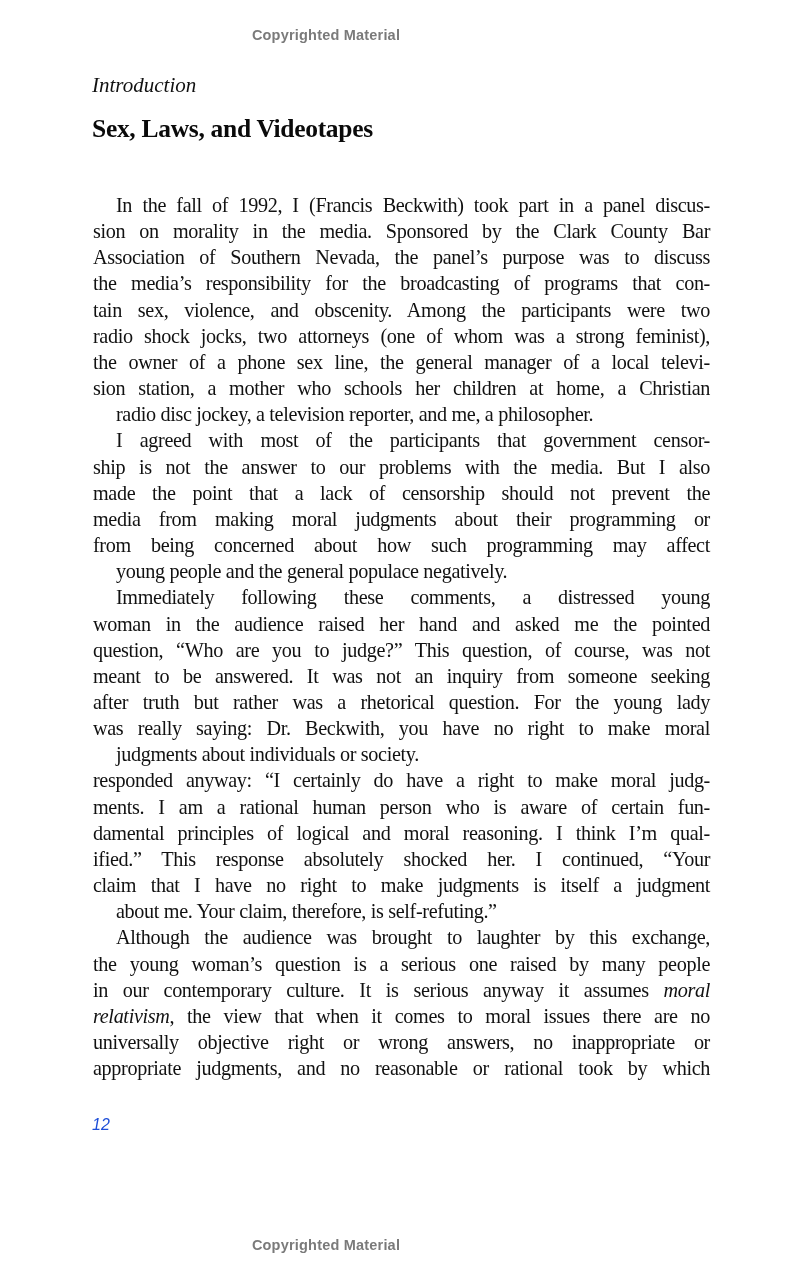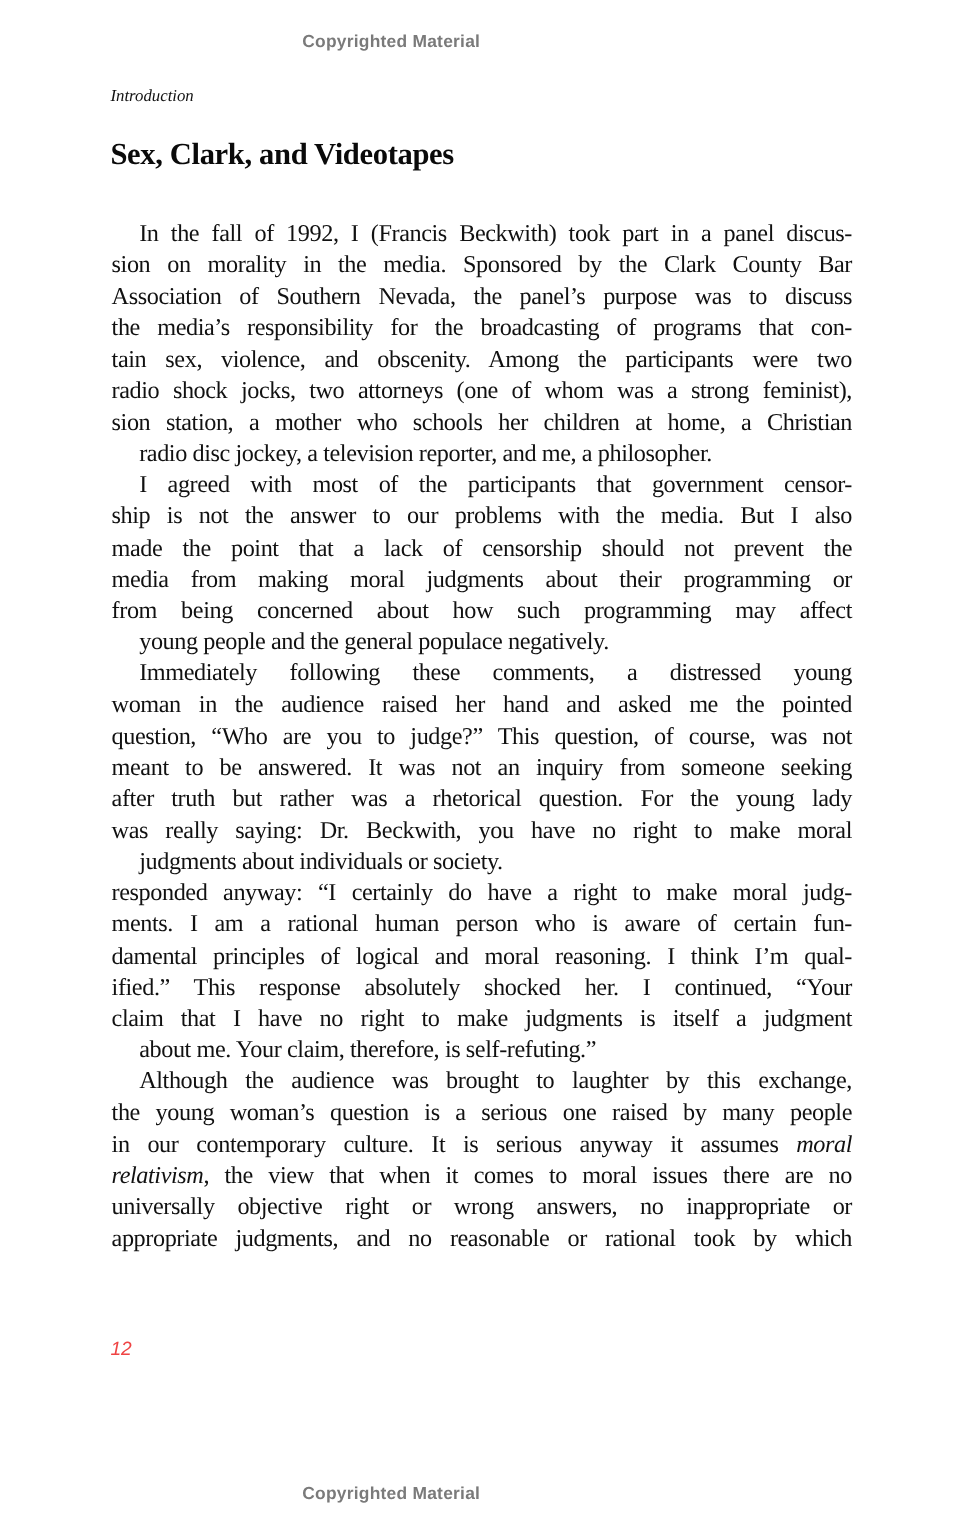--- a/index.html
+++ b/index.html
@@ -7,60 +7,61 @@
   .watermark {
     position: absolute; left: 0; width: 652px; text-align: center;
     font-family: "Liberation Sans", sans-serif; font-weight: bold;
     font-size: 14.5px; color: #7a7a7a; letter-spacing: 0.2px;
   }
   .wm-top { top: 27px; }
   .wm-bottom { top: 1237px; }
   .running-head {
     position: absolute; left: 92px; top: 73px;
     font-family: "Liberation Serif", serif; font-style: italic;
-    font-size: 14px; color: #111;
+    font-size: 21px; color: #111;
   }
   .chapter-title {
     position: absolute; left: 92px; top: 114px; margin: 0;
     font-family: "Liberation Serif", serif; font-weight: bold;
     font-size: 25.5px; color: #0a0a0a; letter-spacing: -0.3px;
   }
   .body-text {
-    position: absolute; left: 93px; top: 182px; width: 617px;
+    position: absolute; left: 93px; top: 192px; width: 617px;
     font-family: "Liberation Serif", serif; font-size: 20.2px;
     line-height: 26.15px; color: #111; text-align: justify;
     letter-spacing: -0.35px;
   }
   .body-text .line { display: block; text-align: justify; text-align-last: justify; white-space: nowrap; }
   .body-text .line.last { text-align-last: left; margin-left: 23px; }
   .body-text .line.first { padding-left: 23px; }
   .page-number {
     position: absolute; left: 92px; top: 1116px;
     font-family: "Liberation Sans", sans-serif; font-style: italic;
-    font-size: 16px; color: #ef4444;
+    font-size: 16px; color: #1d4ed8;
   }
   em { font-style: italic; }
 </style>
 </head>
 <body>
 
 <div class="watermark wm-top">Copyrighted Material</div>
 
 <div class="running-head">Introduction</div>
 
-<h1 class="chapter-title">Sex, Clark, and Videotapes</h1>
+<h1 class="chapter-title">Sex, Laws, and Videotapes</h1>
 
 <div class="body-text">
   <div>
     <span class="line first">In the fall of 1992, I (Francis Beckwith) took part in a panel discus-</span>
     <span class="line">sion on morality in the media. Sponsored by the Clark County Bar</span>
     <span class="line">Association of Southern Nevada, the panel’s purpose was to discuss</span>
     <span class="line">the media’s responsibility for the broadcasting of programs that con-</span>
     <span class="line">tain sex, violence, and obscenity. Among the participants were two</span>
     <span class="line">radio shock jocks, two attorneys (one of whom was a strong feminist),</span>
+    <span class="line">the owner of a phone sex line, the general manager of a local televi-</span>
     <span class="line">sion station, a mother who schools her children at home, a Christian</span>
     <span class="line last">radio disc jockey, a television reporter, and me, a philosopher.</span>
   </div>
   <div>
     <span class="line first">I agreed with most of the participants that government censor-</span>
     <span class="line">ship is not the answer to our problems with the media. But I also</span>
     <span class="line">made the point that a lack of censorship should not prevent the</span>
     <span class="line">media from making moral judgments about their programming or</span>
     <span class="line">from being concerned about how such programming may affect</span>
     <span class="line last">young people and the general populace negatively.</span>

